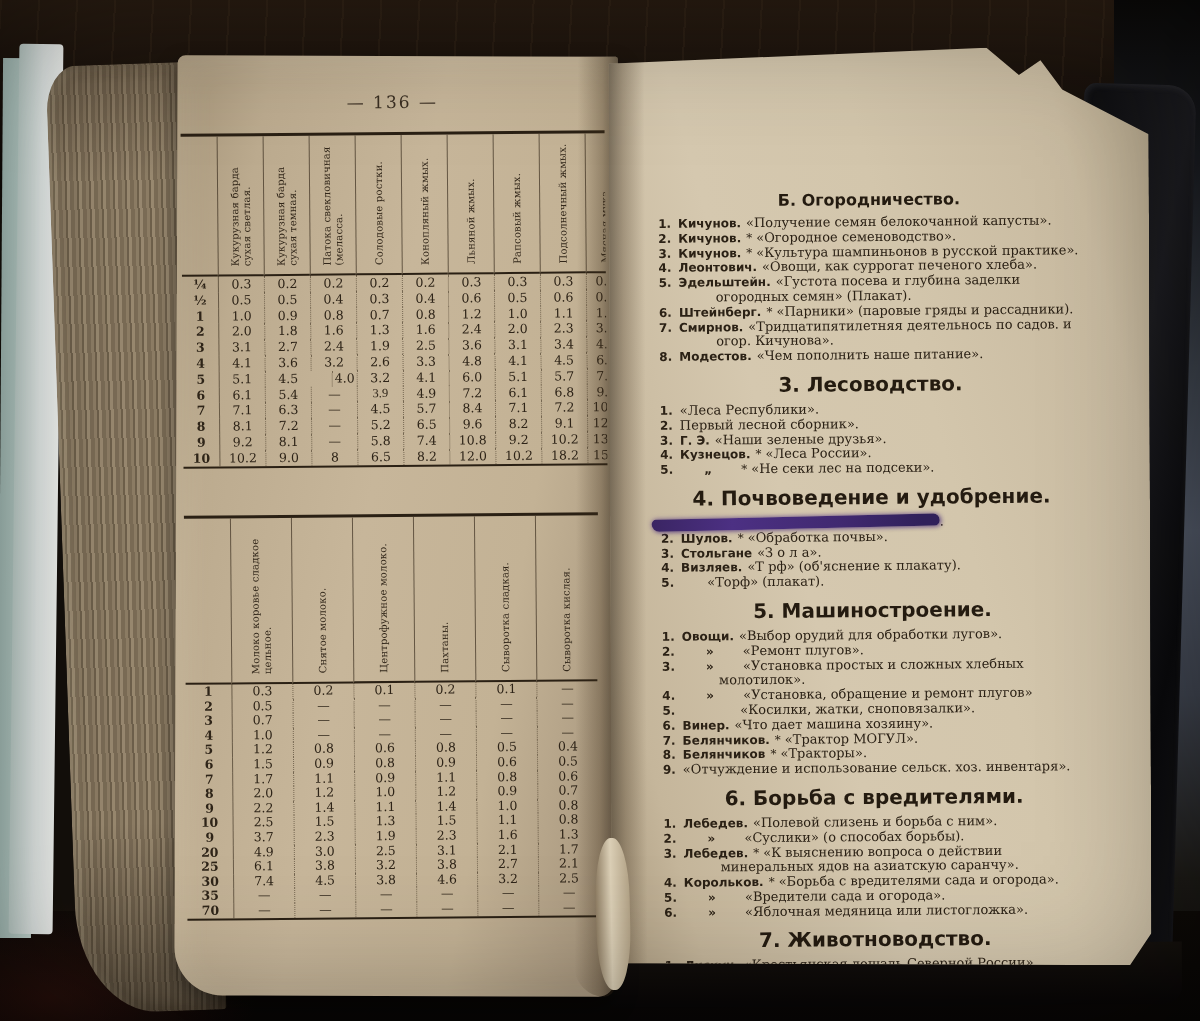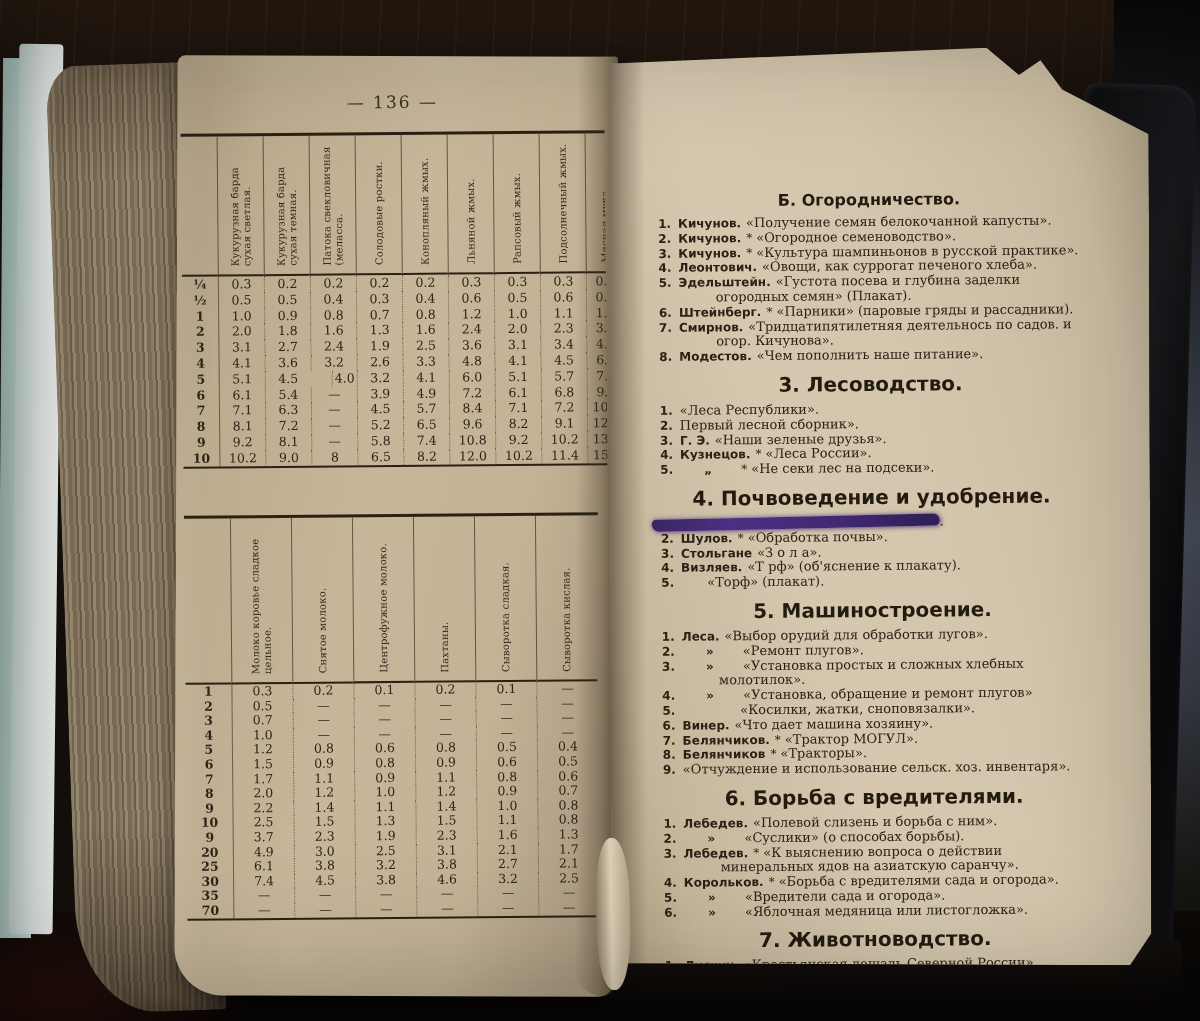--- a/index.html
+++ b/index.html
@@ -211,21 +211,21 @@
             <div class="bc" style="height: 15.8px; line-height: 15.8px;">3.2</div>
             <div class="bc" style="height: 15.8px; line-height: 15.8px;">4.1</div>
             <div class="bc" style="height: 15.8px; line-height: 15.8px;">6.0</div>
             <div class="bc" style="height: 15.8px; line-height: 15.8px;">5.1</div>
             <div class="bc" style="height: 15.8px; line-height: 15.8px;">5.7</div>
             <div class="bc" style="height: 15.8px; line-height: 15.8px;">7.5</div>
             <div class="bc rl first" style="height: 15.8px; line-height: 15.8px;">6</div>
             <div class="bc afterlabel" style="height: 15.8px; line-height: 15.8px;">6.1</div>
             <div class="bc" style="height: 15.8px; line-height: 15.8px;">5.4</div>
             <div class="bc" style="height: 15.8px; line-height: 15.8px;">—</div>
-            <div class="bc" style="height: 15.8px; line-height: 15.8px;">3.9</div>
+            <div class="bc" style="height: 15.8px; line-height: 15.8px; font-family: Liberation Serif, serif;">3.9</div>
             <div class="bc" style="height: 15.8px; line-height: 15.8px;">4.9</div>
             <div class="bc" style="height: 15.8px; line-height: 15.8px;">7.2</div>
             <div class="bc" style="height: 15.8px; line-height: 15.8px;">6.1</div>
             <div class="bc" style="height: 15.8px; line-height: 15.8px;">6.8</div>
             <div class="bc" style="height: 15.8px; line-height: 15.8px;">9.0</div>
             <div class="bc rl first" style="height: 15.8px; line-height: 15.8px;">7</div>
             <div class="bc afterlabel" style="height: 15.8px; line-height: 15.8px;">7.1</div>
             <div class="bc" style="height: 15.8px; line-height: 15.8px;">6.3</div>
             <div class="bc" style="height: 15.8px; line-height: 15.8px;">—</div>
             <div class="bc" style="height: 15.8px; line-height: 15.8px;">4.5</div>
@@ -255,21 +255,21 @@
             <div class="bc" style="height: 15.8px; line-height: 15.8px;">10.2</div>
             <div class="bc" style="height: 15.8px; line-height: 15.8px;">13.5</div>
             <div class="bc rl first" style="height: 15.8px; line-height: 15.8px;">10</div>
             <div class="bc afterlabel" style="height: 15.8px; line-height: 15.8px;">10.2</div>
             <div class="bc" style="height: 15.8px; line-height: 15.8px;">9.0</div>
             <div class="bc" style="height: 15.8px; line-height: 15.8px;">8</div>
             <div class="bc" style="height: 15.8px; line-height: 15.8px;">6.5</div>
             <div class="bc" style="height: 15.8px; line-height: 15.8px;">8.2</div>
             <div class="bc" style="height: 15.8px; line-height: 15.8px;">12.0</div>
             <div class="bc" style="height: 15.8px; line-height: 15.8px;">10.2</div>
-            <div class="bc" style="height: 15.8px; line-height: 15.8px;">11.4</div>
+            <div class="bc" style="height: 15.8px; line-height: 15.8px;">18.2</div>
             <div class="bc" style="height: 15.8px; line-height: 15.8px;">15.0</div>
           </div>
         </div>
       <div class="tbl" id="tbl2" style="left:8px;top:458px;width:414px;">
           <div class="grid" style="grid-template-columns: 46px 61px 61px 61px 61px 61px 61px;">
             <div class="hc first" style="height: 152px;"></div>
             <div class="hc" style="height: 152px;">
               <span class="v">Молоко коровье сладкое цельное.</span>
             </div>
             <div class="hc" style="height: 152px;">
@@ -421,21 +421,21 @@
         <div class="item"><span class="num">3.</span><span class="author">Г. Э.</span><span class="title">«Наши зеленые друзья».</span></div>
         <div class="item"><span class="num">4.</span><span class="author">Кузнецов.</span><span class="star">*</span><span class="title">«Леса России».</span></div>
         <div class="item"><span class="num">5.</span><span class="author ditto">„</span><span class="star">*</span><span class="title">«Не секи лес на подсеки».</span></div>
         <div class="rp-heading lg">4. Почвоведение и удобрение.</div>
         <div class="item"><span class="redaction"></span><span>.</span></div>
         <div class="item"><span class="num">2.</span><span class="author">Шулов.</span><span class="star">*</span><span class="title">«Обработка почвы».</span></div>
         <div class="item"><span class="num">3.</span><span class="author">Стольгане</span><span class="title">«З о л а».</span></div>
         <div class="item"><span class="num">4.</span><span class="author">Визляев.</span><span class="title">«Т рф» (об'яснение к плакату).</span></div>
         <div class="item"><span class="num">5.</span><span class="pad" style="width: 26px;"></span><span class="title">«Торф» (плакат).</span></div>
         <div class="rp-heading lg">5. Машиностроение.</div>
-        <div class="item"><span class="num">1.</span><span class="author">Леса.</span><span class="title">«Выбор орудий для обработки лугов».</span></div>
+        <div class="item"><span class="num">1.</span><span class="author">Овощи.</span><span class="title">«Выбор орудий для обработки лугов».</span></div>
         <div class="item"><span class="num">2.</span><span class="author ditto">»</span><span class="title">«Ремонт плугов».</span></div>
         <div class="item"><span class="num">3.</span><span class="author ditto">»</span><span class="title">«Установка простых и сложных хлебных молотилок».</span></div>
         <div class="item"><span class="num">4.</span><span class="author ditto">»</span><span class="title">«Установка, обращение и ремонт плугов»</span></div>
         <div class="item"><span class="num">5.</span><span class="pad" style="width: 58px;"></span><span class="title">«Косилки, жатки, сноповязалки».</span></div>
         <div class="item"><span class="num">6.</span><span class="author">Винер.</span><span class="title">«Что дает машина хозяину».</span></div>
         <div class="item"><span class="num">7.</span><span class="author">Белянчиков.</span><span class="star">*</span><span class="title">«Трактор МОГУЛ».</span></div>
         <div class="item"><span class="num">8.</span><span class="author">Белянчиков</span><span class="star">*</span><span class="title">«Тракторы».</span></div>
         <div class="item"><span class="num">9.</span><span class="title">«Отчуждение и использование сельск. хоз. инвентаря».</span></div>
         <div class="rp-heading lg">6. Борьба с вредителями.</div>
         <div class="item"><span class="num">1.</span><span class="author">Лебедев.</span><span class="title">«Полевой слизень и борьба с ним».</span></div>

